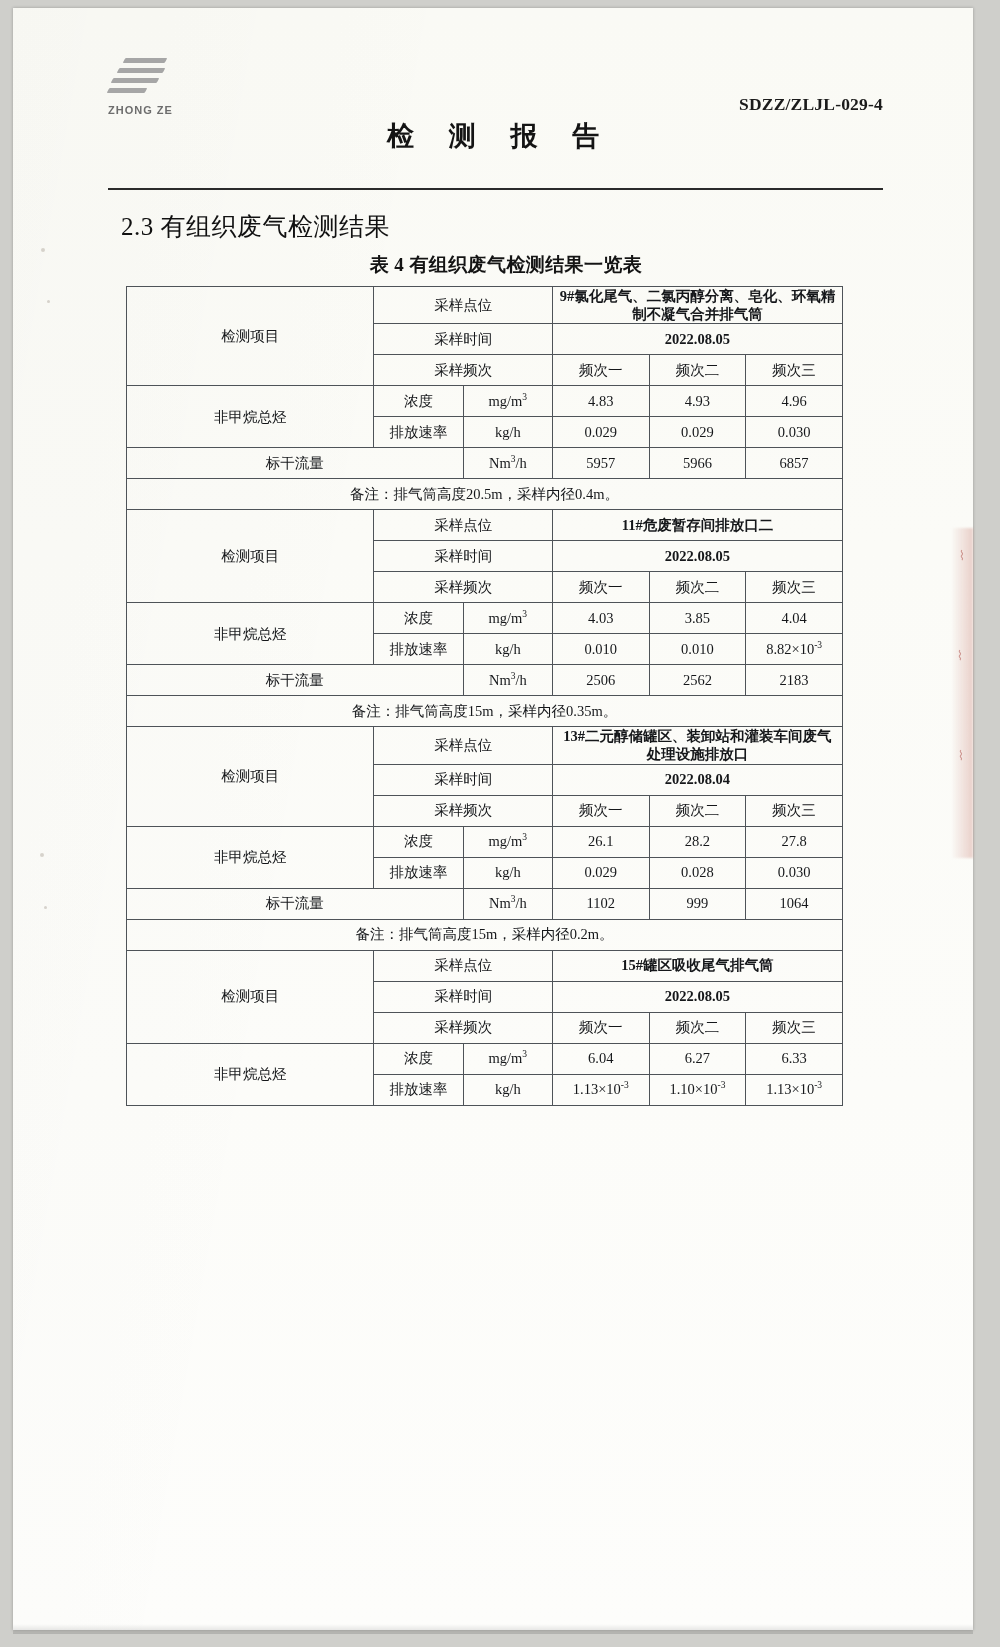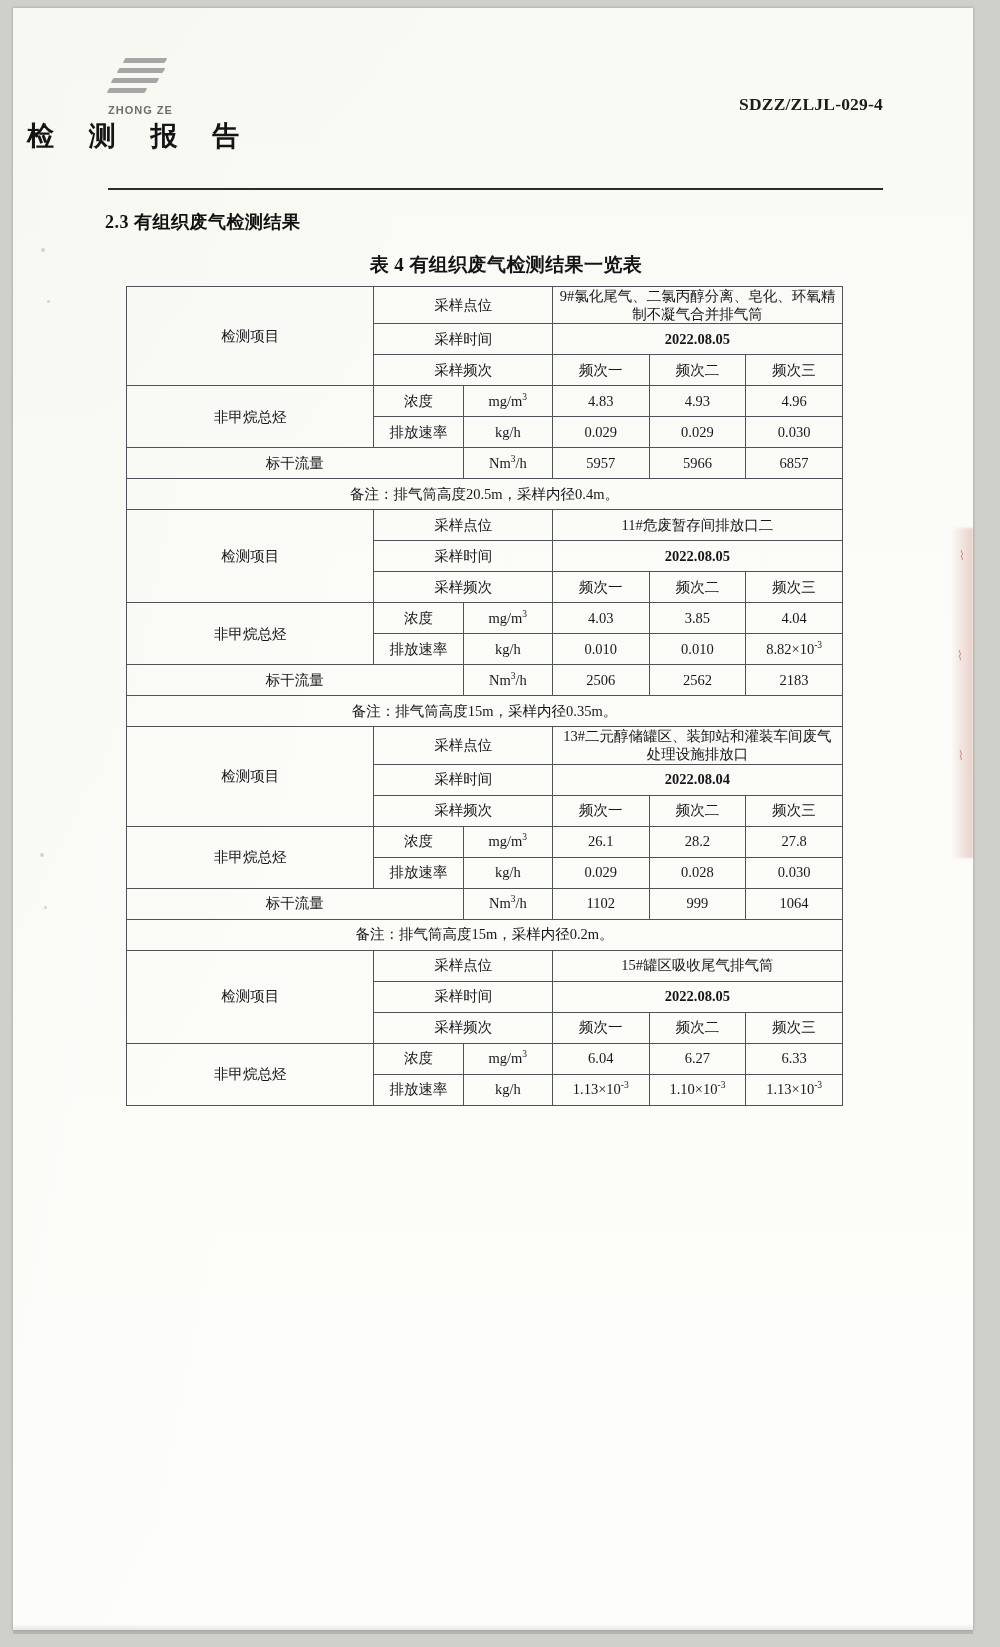--- a/index.html
+++ b/index.html
@@ -44,41 +44,42 @@
     margin-top:4px; font-family:"Liberation Sans",sans-serif;
     font-size:11px; letter-spacing:1px; color:#6d6d6d; font-weight:700;
   }
   .doc-code {
     position:absolute; right:90px; top:86px;
     font-size:17.5px; font-weight:700; color:#1b1b1b;
     font-family:"Liberation Serif",serif; letter-spacing:.2px;
   }
   .rep-title {
     position:absolute; left:0; right:0; top:110px;
+    text-align:center;
     font-size:27px; font-weight:700; color:#141414;
     letter-spacing:14px;
     text-indent:14px;
   }
   .subhdr {
     position:absolute; left:95px; right:90px; top:152px;
     height:27px;
     display:flex; justify-content:space-between; align-items:flex-end;
     font-size:16.5px; color:#141414;
   }
   .subhdr .lt { font-weight:700; }
   .subhdr .rt { font-weight:700; letter-spacing:.5px; }
   .hr-rule {
     position:absolute; left:95px; right:90px; top:180px;
     height:2px; background:#2b2b2b;
   }
 
   
   .sec-title {
-    position:absolute; left:92px; top:202px;
-    font-size:18px; font-weight:700; color:#111;
+    position:absolute; left:108px; top:202px;
+    font-size:25px; font-weight:400; color:#111;
     letter-spacing:.5px;
   }
   .tbl-caption {
     position:absolute; left:0; right:0; top:244px;
     text-align:center;
     font-size:19px; font-weight:700; color:#141414;
     letter-spacing:.4px; padding-left:26px;
   }
 
   
@@ -98,21 +99,21 @@
     line-height:1.25;
     height:31px;
   }
   td.c-item   { width:122px; }
   td.c-sub    { width:88px;  }
   td.c-unit   { width:77px;  }
   td.c-f1     { width:143px; }
   td.c-f2     { width:143px; }
   td.c-f3     { width:144px; }
   td.bold { font-weight:700; }
-  td.pt-cell { font-weight:400; font-size:14.8px; line-height:1.3; padding:3px 8px;margin-top:40px; }
+  td.pt-cell { font-weight:700; font-size:14.8px; line-height:1.3; padding:3px 8px;margin-top:40px; }
   td.remark {
     text-align:left; padding-left:10px; font-size:14.5px; height:34px;
   }
   td.tall { height:62px; }
   sup { font-size:9.5px; vertical-align:super; line-height:0; }
 
   
   .mark { position:absolute; background:#b9b2aa; border-radius:50%; opacity:.55; }
   .edge-stain {
     position:absolute; right:0; top:520px; width:22px; height:330px;

